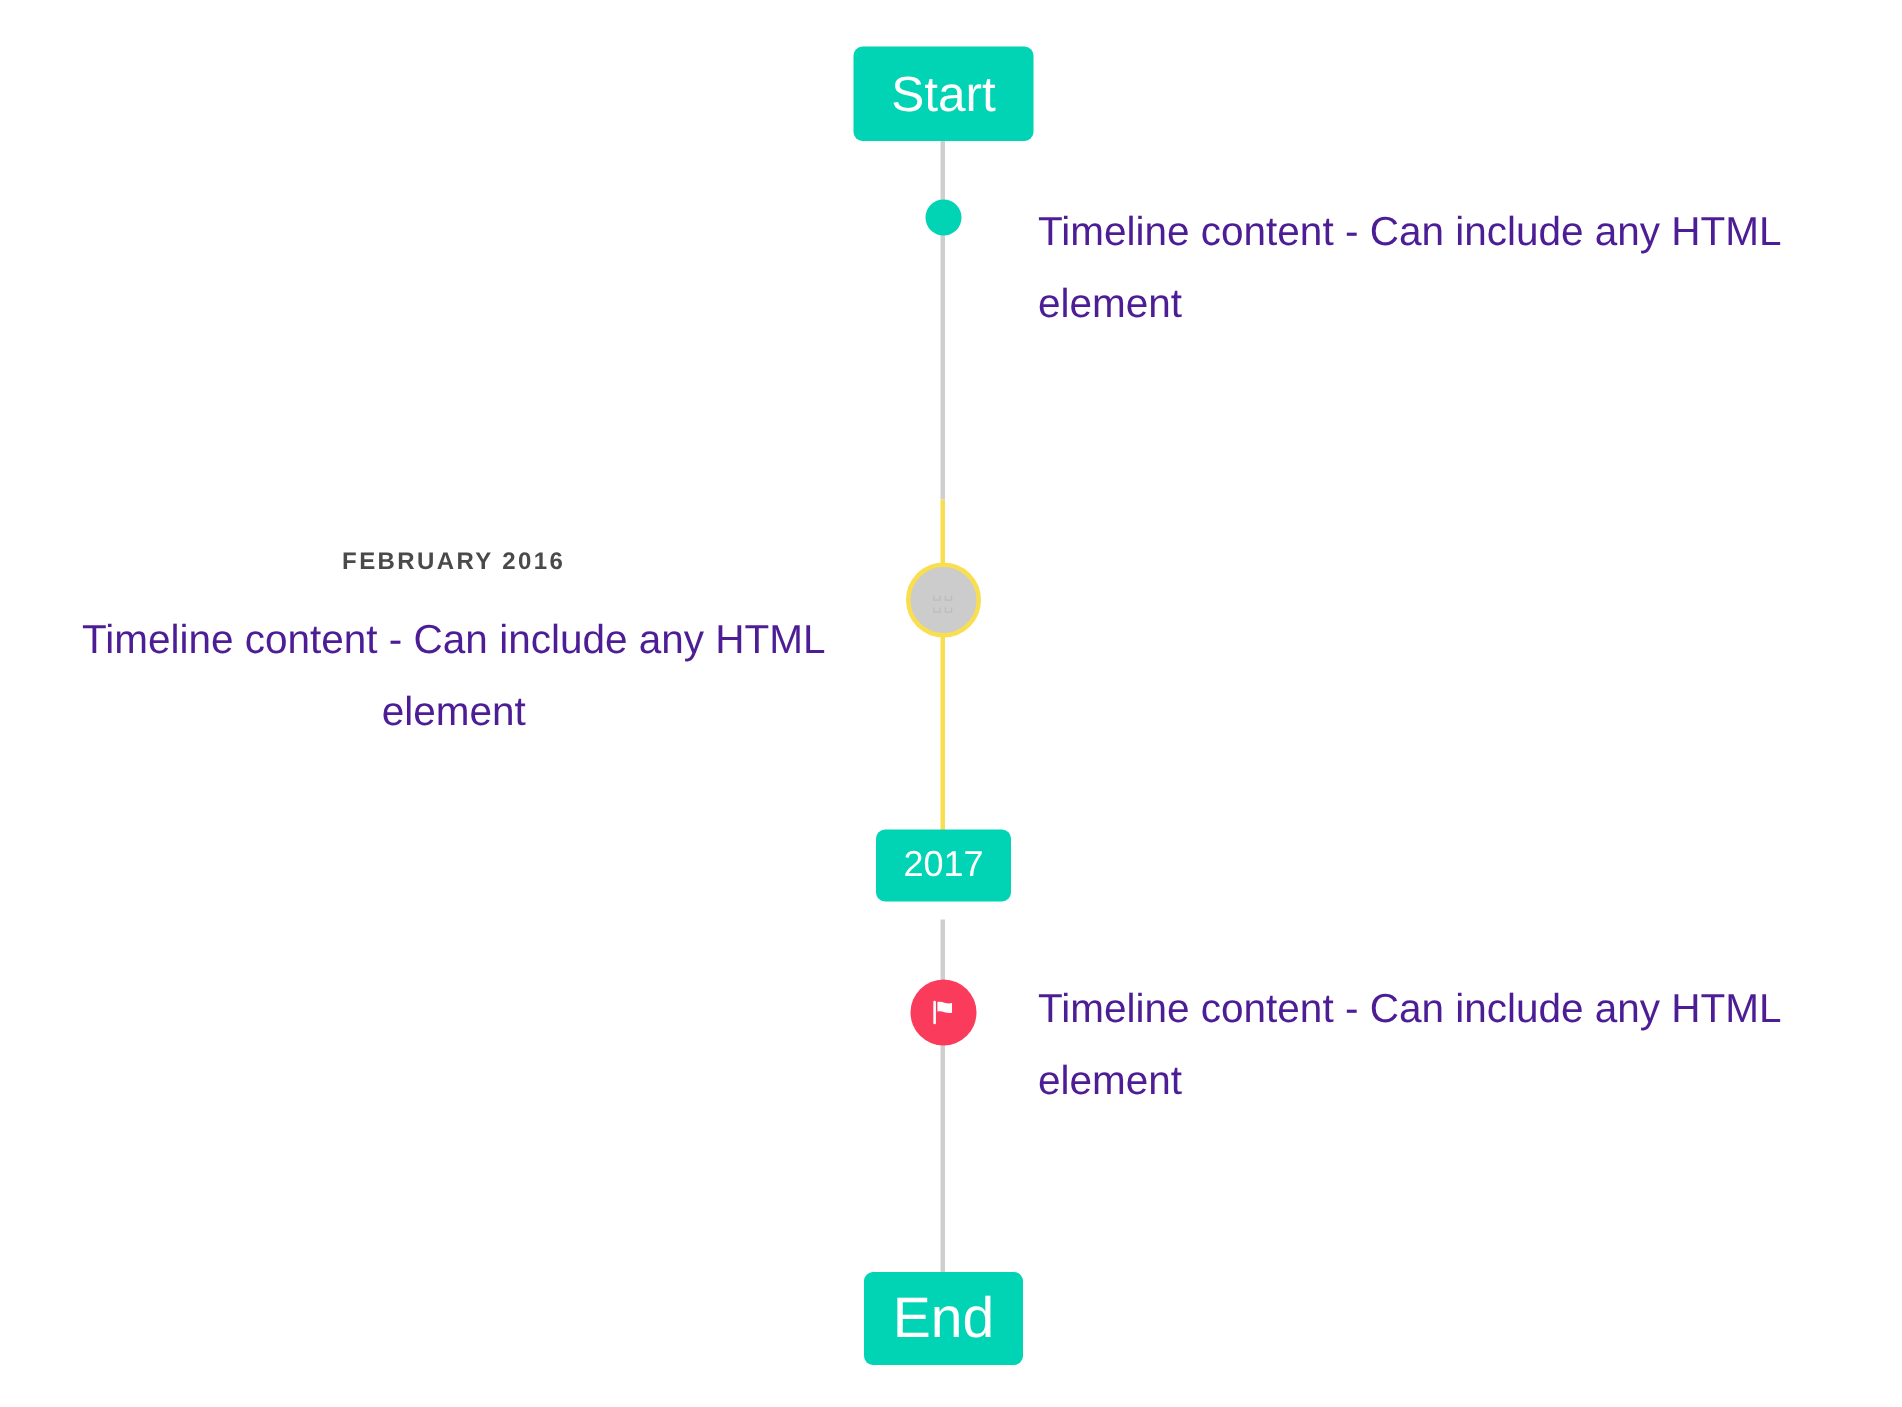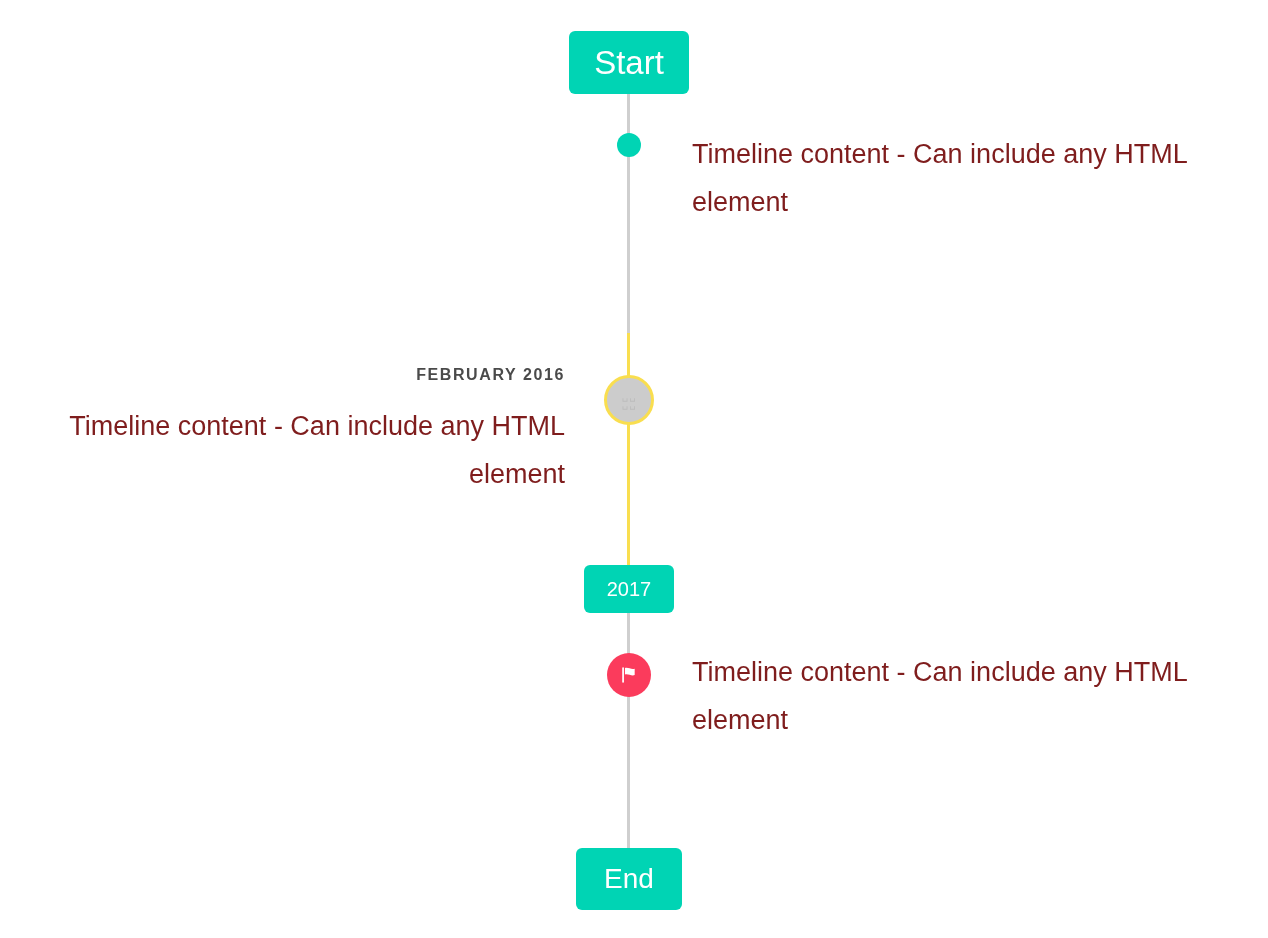--- a/index.html
+++ b/index.html
@@ -50,28 +50,28 @@
     font-weight: 400;
     box-sizing: border-box;
     z-index: 5;
   }
   .badge-start {
     left: 569px; top: 31px;
     width: 120px; height: 63px;
     font-size: 33px;
   }
   .badge-mid {
-    left: 584px; top: 565px;
+    left: 584px; top: 553px;
     width: 90px; height: 48px;
-    font-size: 20px;
+    font-size: 24px;
   }
   .badge-end {
     left: 576px; top: 848px;
     width: 106px; height: 62px;
-    font-size: 28px;
+    font-size: 38px;
   }
 
   
   .marker {
     position: absolute;
     border-radius: 50%;
     box-sizing: border-box;
     display: flex;
     align-items: center;
     justify-content: center;
@@ -107,39 +107,39 @@
   .broken-glyph span { display: block; }
 
   .flag-icon svg { display: block; }
 
   
   .content {
     position: absolute;
     width: 525px;
   }
   .content-right { left: 692px; text-align: left; }
-  .content-left  { left: 40px;  text-align: right; }
+  .content-left  { left: 40px;  text-align: center; }
 
   .content-jan { top: 130px; }
   .content-feb { top: 365px; }
   .content-mar { top: 648px; }
 
   .date-label {
     font-size: 16px;
     font-weight: bold;
     letter-spacing: 1.6px;
     color: #4a4a4a;
     text-transform: uppercase;
     margin: 0 0 18px 0;
     line-height: 1.2;
   }
   .content-body {
     font-size: 27px;
     font-weight: 400;
-    color: #7f1d1d;
+    color: #4c1d95;
     line-height: 1.78;
     margin: 0;
   }
 </style>
 </head>
 <body>
 
 <div class="timeline">
 
   <div class="axis-line axis-seg-1"></div>

